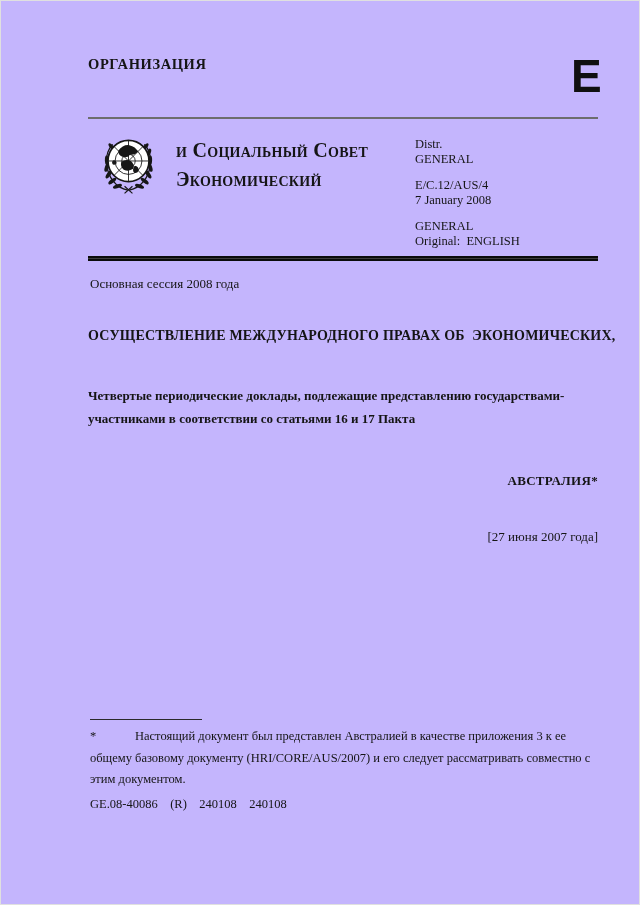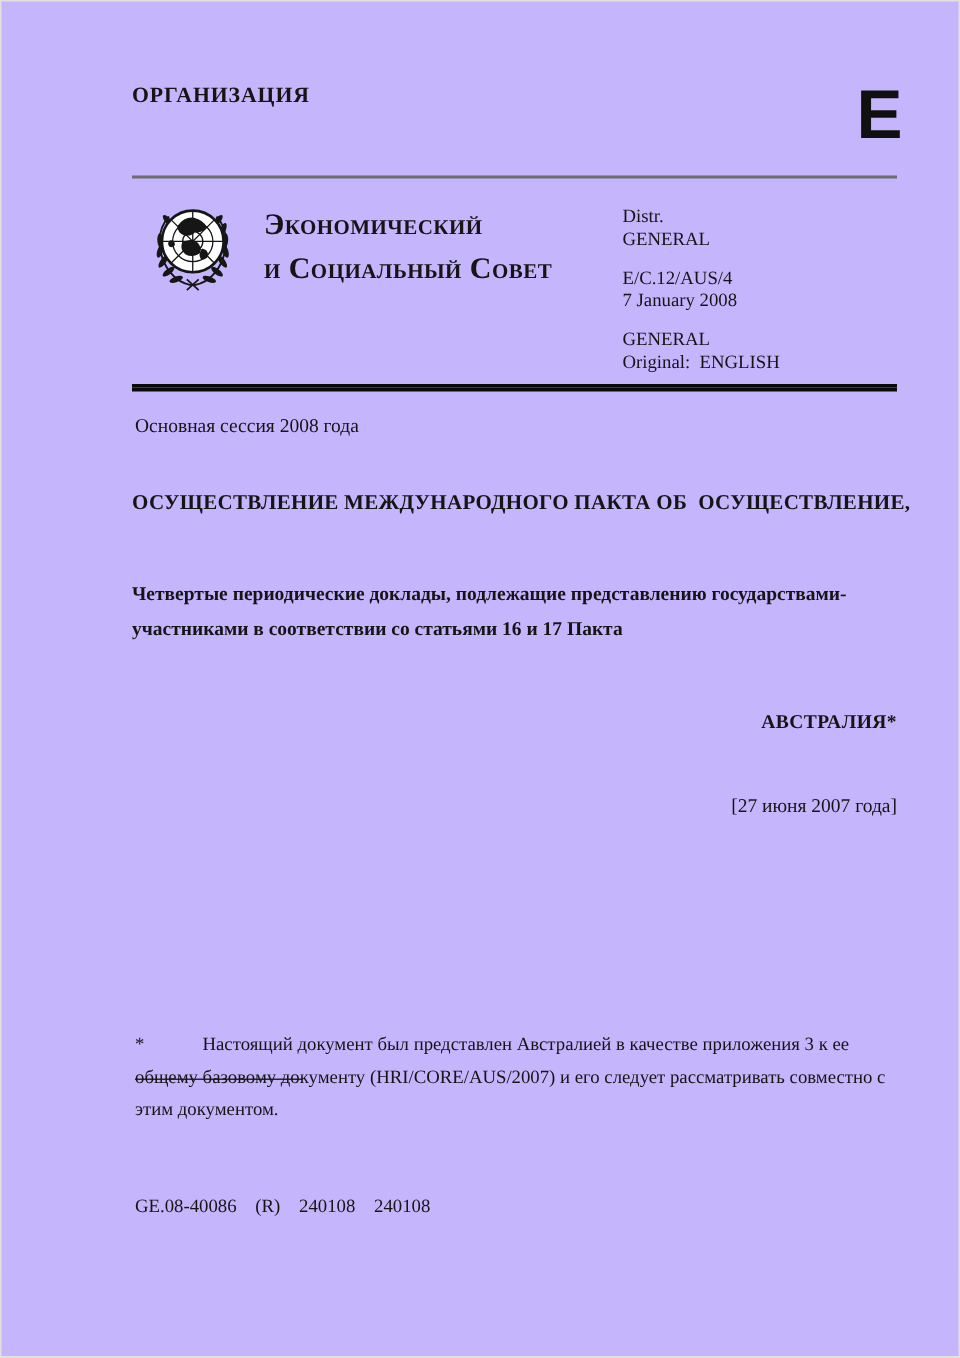--- a/index.html
+++ b/index.html
@@ -55,21 +55,21 @@
   }
   .country{
     left:88px;top:473px;width:510px;text-align:right;
     font-weight:bold;font-size:13px;letter-spacing:0.3px;
   }
   .date{
     left:88px;top:529px;width:510px;text-align:right;font-size:13px;
   }
   .fn-rule{left:90px;top:719px;width:112px;height:1px;background:#2a2a2a;}
   .footnote{
-    left:90px;top:686px;width:502px;
+    left:90px;top:726px;width:502px;
     font-size:12.5px;line-height:21.5px;text-align:left;
   }
   .fn-marker{display:inline-block;width:45px;}
   .ge{left:90px;top:797px;font-size:12.5px;}
 </style>
 </head>
 <body>
 
 <div class="page">
 
@@ -112,41 +112,41 @@
         <path d="M50 17 L50 69 M24 43 L76 43 M31.6 24.6 L68.4 61.4 M68.4 24.6 L31.6 61.4" fill="none" stroke="#161616" stroke-width="1.1"></path>
         <path d="M37 30 q6 -8 14 -7 q8 2 11 8 q-4 5 -10 4 q-3 4 -9 3 q-6 -2 -6 -8 z"></path>
         <path d="M41 44 q6 -4 12 -1 q5 4 3 10 q-6 4 -12 1 q-5 -4 -3 -10 z"></path>
         <path d="M58 49 q5 1 5 6 q-2 4 -6 3 q-3 -4 1 -9 z"></path>
         <path d="M31 42 q4 0 4 4 q-2 3 -5 1 q-2 -3 1 -5 z"></path>
       </g>
     </g>
   </svg>
 
   <div class="abs council">
+    <div>и Социальный Совет</div>
     <div>Экономический</div>
-    <div>и Социальный Совет</div>
   </div>
 
   <div class="abs distr">
     <div>Distr.</div>
     <div>GENERAL</div>
     <div class="gap"></div>
     <div>E/C.12/AUS/4</div>
     <div>7 January 2008</div>
     <div class="gap"></div>
     <div>GENERAL</div>
     <div class="pre">Original:  ENGLISH</div>
   </div>
 
   <div class="abs rule-thick"></div>
 
   <div class="abs session">Основная сессия 2008 года</div>
 
   <div class="abs title">
-    <div class="pre">ОСУЩЕСТВЛЕНИЕ МЕЖДУНАРОДНОГО ПАКТА ОБ  ОСУЩЕСТВЛЕНИЕ,</div>
+    <div class="pre">ОСУЩЕСТВЛЕНИЕ МЕЖДУНАРОДНОГО ПРАВАХ ОБ  ЭКОНОМИЧЕСКИХ,</div>
   </div>
 
   <div class="abs subtitle">
     <div class="pre">Четвертые периодические доклады, подлежащие представлению государствами-</div>
     <div class="pre">участниками в соответствии со статьями 16 и 17 Пакта</div>
   </div>
 
   <div class="abs country">АВСТРАЛИЯ*</div>
 
   <div class="abs date">[27 июня 2007 года]</div>

